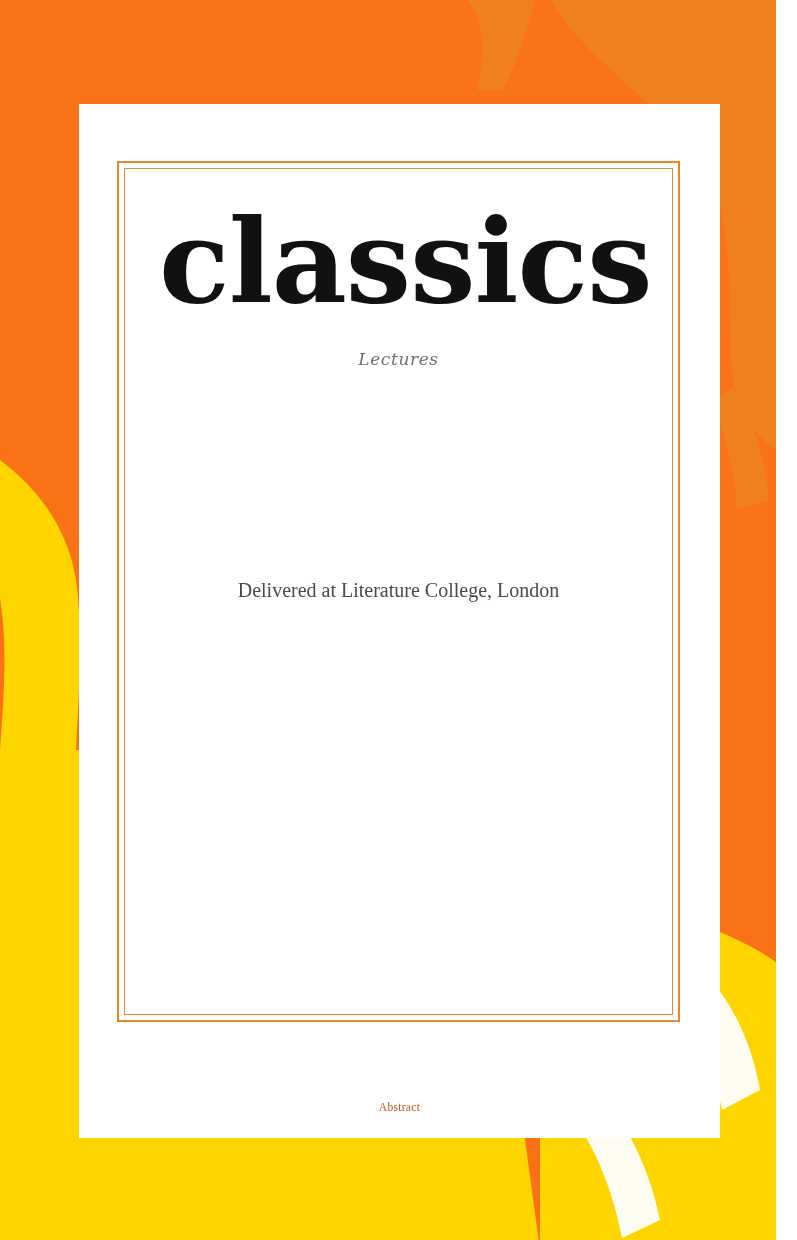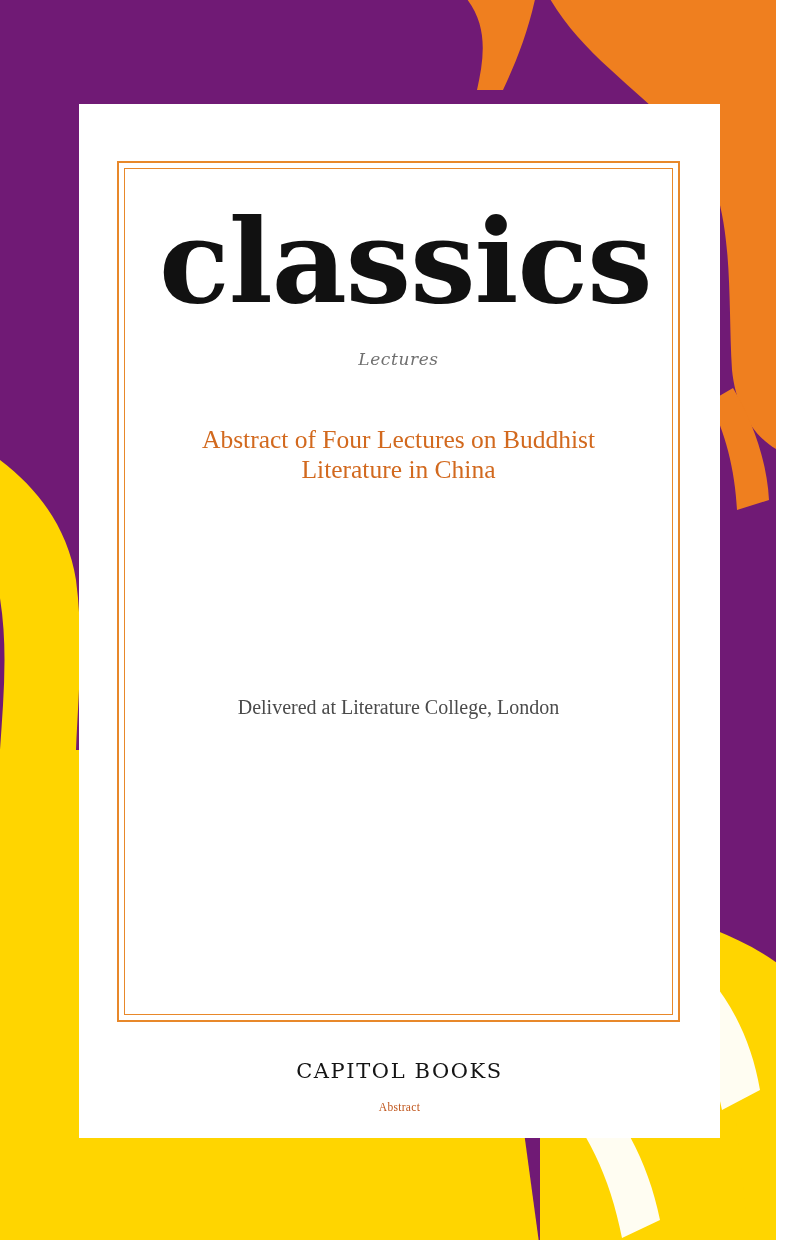--- a/index.html
+++ b/index.html
@@ -11,21 +11,21 @@
     width: 797px;
     height: 1240px;
     overflow: hidden;
     font-family: "Liberation Serif", serif;
   }
 
   #cover {
     position: relative;
     width: 776px;
     height: 1240px;
-    background: #701a75;
+    background: #f97316;
     overflow: hidden;
   }
 
   
   .deco {
     position: absolute;
     pointer-events: none;
   }
 
   
@@ -172,26 +172,24 @@
 
     <div id="frame-outer">
       <div id="frame-inner">
         <div id="frame-content">
 
           <div class="series-title series-line1">classics</div>
 
 
           <div class="author">Lectures</div>
 
-          <div class="book-title">Abstract of Four Lectures on Buddhist Literature in China</div>
 
           <div class="venue">Delivered at Literature College, London</div>
 
         </div>
       </div>
     </div>
 
-    <div class="publisher">CAPITOL BOOKS</div>
 
     <div class="subject">Abstract</div>
 
   </div>
 </div>
 
 </body></html>

